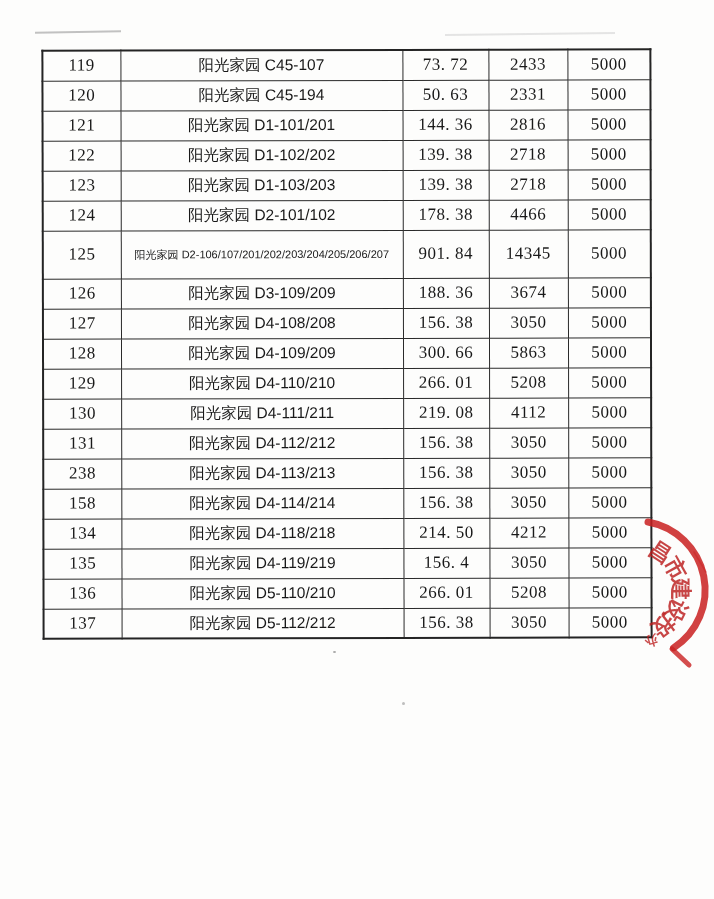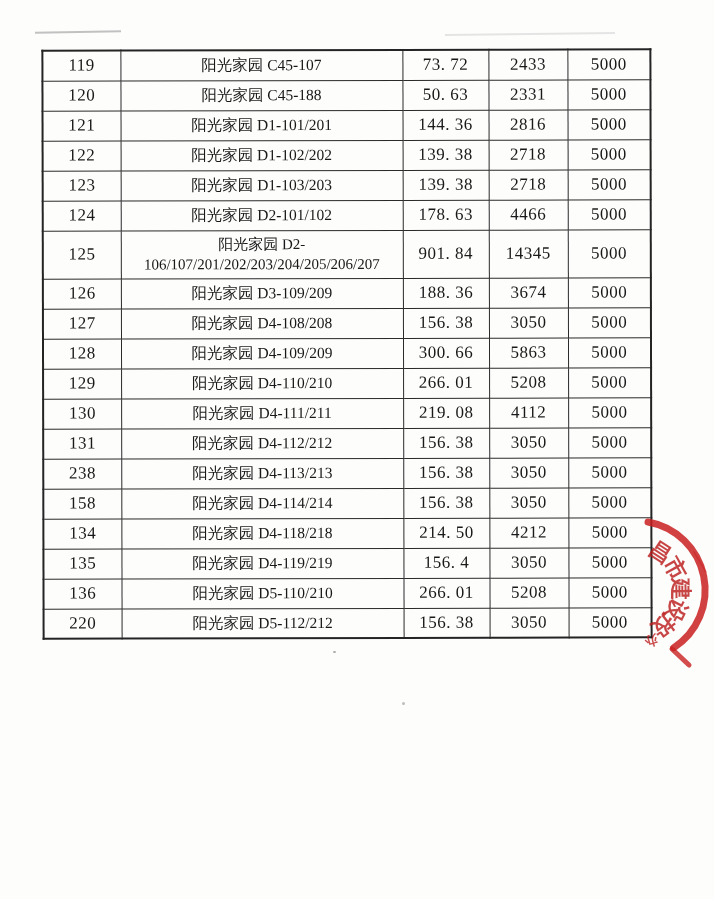--- a/index.html
+++ b/index.html
@@ -34,26 +34,26 @@
   tr.row { height: 30px; }
   tr.row.tall { height: 48px; }
   td.num {
     font-size: 17px;
     letter-spacing: 0.5px;
     font-family: "Liberation Serif", serif;
   }
   td.name {
     font-size: 15.5px;
     line-height: 1.3;
-    font-family: Liberation Serif, serif;
+    font-family: Liberation Sans, sans-serif;
     word-break: normal;
     overflow-wrap: break-word;
     padding: 0 6px;
   }
-  tr.tall td.name { font-size: 15px; line-height: 1.35; }
+  tr.tall td.name { font-size: 11px; line-height: 1.35; }
   .seal-svg {
     position: absolute;
     left: 560px;
     top: 500px;
     width: 154px;
     height: 185px;
     pointer-events: none;
   }
   .artifact-line {
     position: absolute;
@@ -98,21 +98,21 @@
     <tbody id="table-body">
         <tr class="row">
           <td class="num">119</td>
           <td class="name">阳光家园 C45-107</td>
           <td class="num">73. 72</td>
           <td class="num">2433</td>
           <td class="num">5000</td>
         </tr>
         <tr class="row">
           <td class="num">120</td>
-          <td class="name">阳光家园 C45-188</td>
+          <td class="name">阳光家园 C45-194</td>
           <td class="num">50. 63</td>
           <td class="num">2331</td>
           <td class="num">5000</td>
         </tr>
         <tr class="row">
           <td class="num">121</td>
           <td class="name">阳光家园 D1-101/201</td>
           <td class="num">144. 36</td>
           <td class="num">2816</td>
           <td class="num">5000</td>
@@ -127,21 +127,21 @@
         <tr class="row">
           <td class="num">123</td>
           <td class="name">阳光家园 D1-103/203</td>
           <td class="num">139. 38</td>
           <td class="num">2718</td>
           <td class="num">5000</td>
         </tr>
         <tr class="row">
           <td class="num">124</td>
           <td class="name">阳光家园 D2-101/102</td>
-          <td class="num">178. 63</td>
+          <td class="num">178. 38</td>
           <td class="num">4466</td>
           <td class="num">5000</td>
         </tr>
         <tr class="row tall">
           <td class="num">125</td>
           <td class="name">阳光家园 D2-106/107/201/202/203/204/205/206/207</td>
           <td class="num">901. 84</td>
           <td class="num">14345</td>
           <td class="num">5000</td>
         </tr>
@@ -216,21 +216,21 @@
           <td class="num">5000</td>
         </tr>
         <tr class="row">
           <td class="num">136</td>
           <td class="name">阳光家园 D5-110/210</td>
           <td class="num">266. 01</td>
           <td class="num">5208</td>
           <td class="num">5000</td>
         </tr>
         <tr class="row">
-          <td class="num">220</td>
+          <td class="num">137</td>
           <td class="name">阳光家园 D5-112/212</td>
           <td class="num">156. 38</td>
           <td class="num">3050</td>
           <td class="num">5000</td>
         </tr>
       </tbody>
   </table>
 
   <svg id="seal-svg" class="seal-svg" viewBox="560 500 154 185" xmlns="http://www.w3.org/2000/svg">
     <path id="seal-ring" d="M 648 522 A 69 69 0 0 1 673.6 647.9" fill="none" stroke-width="7" stroke-linecap="round" stroke-opacity="0.85" stroke="#c92020"></path>

